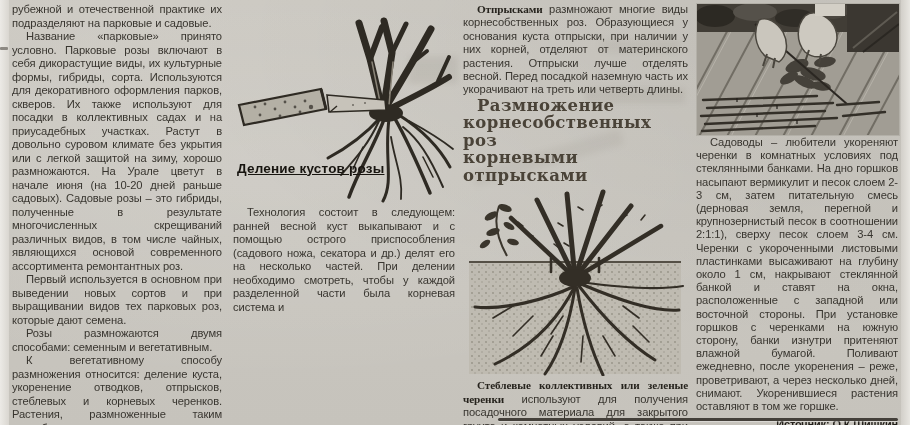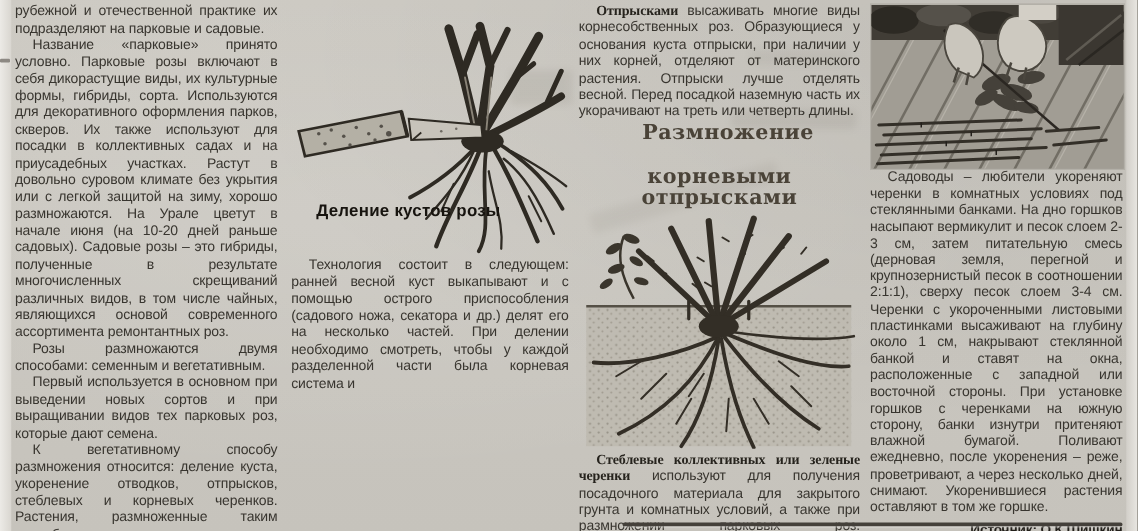--- a/index.html
+++ b/index.html
@@ -20,25 +20,25 @@
   .col p{margin:0;text-indent:14px;}
   .col p.noindent{text-indent:0;}
   .b{font-weight:bold;color:#26231d;font-family:Liberation Serif, serif;}
   .gap{height:12px;}
   #col1{left:12px;width:210px;}
   #col2{left:233px;width:222px;}
   #col3{left:463px;width:225px;line-height:13.4px;}
   #col4{left:696px;width:202px;line-height:13.2px;}
   .figure{position:relative;margin:2px 0 3px 0;}
   .figcaption{
-    position:absolute;left:20px;bottom:28px;font-weight:bold;font-size:13.5px;
-    color:#17140f;letter-spacing:.2px;text-indent:0;
+    position:absolute;left:4px;bottom:28px;font-weight:bold;font-size:13.5px;
+    color:#17140f;letter-spacing:.2px;text-indent:0;text-decoration:underline;
   }
   .ornate-heading{
-    text-align:center;font-family:"DejaVu Serif","Liberation Serif",serif;
+    text-align:left;font-family:"DejaVu Serif","Liberation Serif",serif;
     font-weight:bold;font-size:16.5px;line-height:17.5px;color:#4a4338;
     letter-spacing:.4px;margin:6px 0 0 0;text-indent:0;
   }
   .photo{
     position:relative;width:202px;height:131px;border:1px solid #b3b0a8;
     background:#a19d94;overflow:hidden;
   }
   .source{margin-top:5px;font-weight:bold;font-size:10.9px;line-height:12.6px;text-align:right;color:#221f1a;}
   .source div{text-indent:0;}
   .rule{position:absolute;left:498px;top:418px;width:400px;height:3px;background:#44403a;border-radius:2px;box-shadow:0 1px 1px rgba(255,255,255,.4);}
@@ -54,22 +54,22 @@
   <div class="regmark"></div>
 
   <div class="ghost" style="left:408px;top:56px;width:50px;height:28px;opacity:.10;"></div>
   <div class="ghost" style="left:585px;top:88px;width:100px;height:15px;opacity:.10;"></div>
   <div class="ghost" style="left:470px;top:150px;width:155px;height:16px;opacity:.08;transform:rotate(-16deg);"></div>
   <div class="ghost" style="left:600px;top:40px;width:80px;height:12px;opacity:.07;"></div>
 
   <div class="col" id="col1">
     <p class="noindent">рубежной и отечественной практике их подразделяют на парковые и садовые.</p>
     <p>Название «парковые» принято условно. Парковые розы включают в себя дикорастущие виды, их культурные формы, гибриды, сорта. Используются для декоративного оформления парков, скверов. Их также используют для посадки в коллективных садах и на приусадебных участках. Растут в довольно суровом климате без укрытия или с легкой защитой на зиму, хорошо размножаются. На Урале цветут в начале июня (на 10-20 дней раньше садовых). Садовые розы – это гибриды, полученные в результате многочисленных скрещиваний различных видов, в том числе чайных, являющихся основой современного ассортимента ремонтантных роз.</p>
+    <p>Первый используется в основном при выведении новых сортов и при выращивании видов тех парковых роз, которые дают семена.</p>
     <p>Розы размножаются двумя способами: семенным и вегетативным.</p>
-    <p>Первый используется в основном при выведении новых сортов и при выращивании видов тех парковых роз, которые дают семена.</p>
     <p>К вегетативному способу размножения относится: деление куста, укоренение отводков, отпрысков, стеблевых и корневых черенков. Растения, размноженные таким способом, называются корнесобственными. В случае гибели наземной части из корневой шейки у них образуются побеги того же сорта.</p>
 
   </div>
 
   <div class="col" id="col2">
     <div class="gap"></div>
 
     <div class="figure" style="height:186px;">
       <svg width="222" height="186" viewBox="0 0 222 186">
         <g stroke="#2e2a23" fill="none" stroke-linecap="round">
@@ -122,25 +122,25 @@
         <circle cx="120" cy="88" r="1" fill="#6e6a62"></circle>
           <circle cx="132" cy="86" r="1" fill="#6e6a62"></circle>
       </svg>
       <div class="figcaption">Деление кустов розы</div>
     </div>
 
     <p>Технология состоит в следующем: ранней весной куст выкапывают и с помощью острого приспособления (садового ножа, секатора и др.) делят его на несколько частей. При делении необходимо смотреть, чтобы у каждой разделенной части была корневая система и</p>
   </div>
 
   <div class="col" id="col3">
-    <p><span class="b">Отпрысками</span><span> высаживать многие виды корнесобственных роз. Образующиеся у основания куста отпрыски, при наличии у них корней, отделяют от материнского растения. Отпрыски лучше отделять весной. Перед посадкой наземную часть их укорачивают на треть или четверть длины.</span></p>
+    <p><span class="b">Отпрысками</span><span> размножают многие виды корнесобственных роз. Образующиеся у основания куста отпрыски, при наличии у них корней, отделяют от материнского растения. Отпрыски лучше отделять весной. Перед посадкой наземную часть их укорачивают на треть или четверть длины.</span></p>
 
     <p class="ornate-heading">
       <span>Размножение</span><br>
-      <br>
+      <span>корнесобственных роз</span><br>
       <span>корневыми отпрысками</span>
     </p>
 
     <div class="figure" style="height:190px;">
       <svg width="225" height="190" viewBox="0 0 225 190">
         <defs>
           <pattern id="soil" width="7" height="7" patternUnits="userSpaceOnUse">
             <rect width="7" height="7" fill="#bdb9af"></rect>
             <circle cx="2" cy="2" r="0.9" fill="#8e897d"></circle>
             <circle cx="5" cy="5" r="0.8" fill="#9a9488"></circle>

